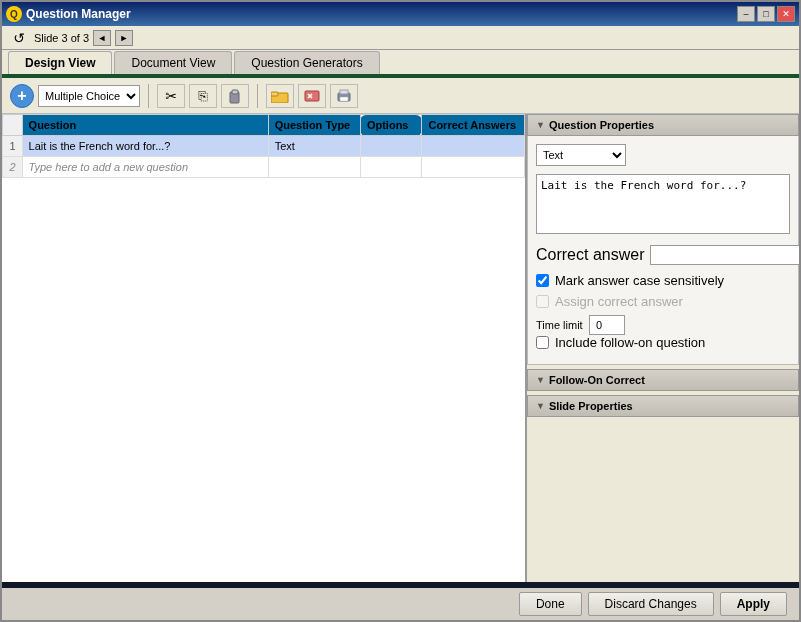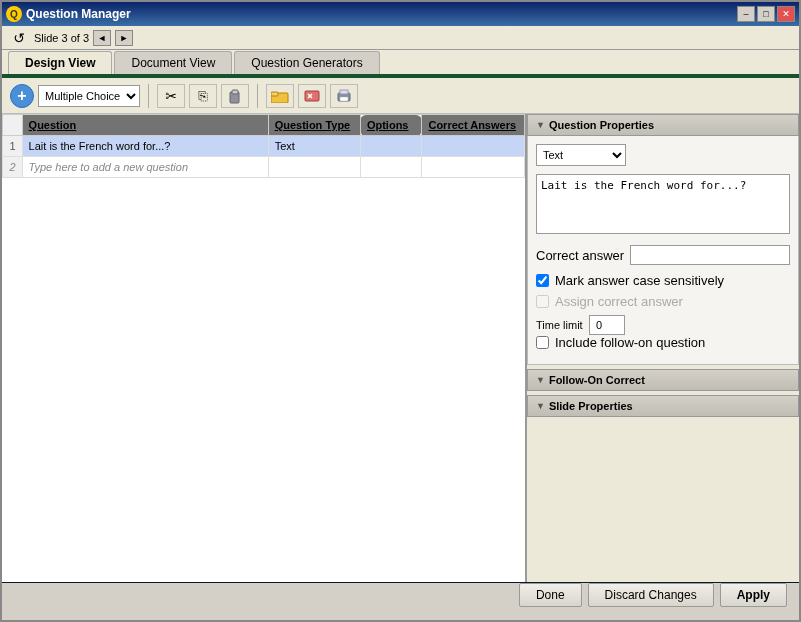--- a/index.html
+++ b/index.html
@@ -189,22 +189,21 @@
       display: flex;
       flex-direction: column;
       background: white;
     }
 
     .q-table {
       width: 100%;
       border-collapse: collapse;
     }
     .q-table thead tr {
-      background: #737373;
-      text-decoration: underline;
+      background: #0369a1;
     }
     .q-table thead th {
       border: 1px solid #ccc;
       padding: 4px 6px;
       text-align: left;
       font-size: 11px;
       font-weight: bold;
     }
     .q-table tbody tr {
       background: white;
@@ -289,21 +288,21 @@
     }
 
     
     .correct-answer-row {
       display: flex;
       align-items: center;
       gap: 6px;
       margin-bottom: 8px;
     }
     .correct-answer-label {
-      font-size: 13px;
+      font-size: 16px;
       white-space: nowrap;
     }
     .correct-answer-input {
       flex: 1;
       height: 20px;
       border: 1px solid #999;
       background: white;
       font-size: 11px;
       padding: 0 4px;
     }
@@ -340,22 +339,23 @@
       height: 20px;
       border: 1px solid #999;
       font-size: 11px;
       text-align: center;
     }
 
     
     .bottom-bar {
       height: 38px;
       background: #d4d0c8;
-      border-top: 1px solid #0f172a;
-      display: flex;
+      border-top: 6px solid #0f172a;
+      display: flex;
+      align-items: center;
       justify-content: flex-end;
       padding: 0 12px;
       gap: 6px;
     }
     .btn {
       height: 24px;
       padding: 0 16px;
       background: linear-gradient(to bottom, #f0efe8, #d8d5cc);
       border: 1px solid #999;
       font-size: 12px;

